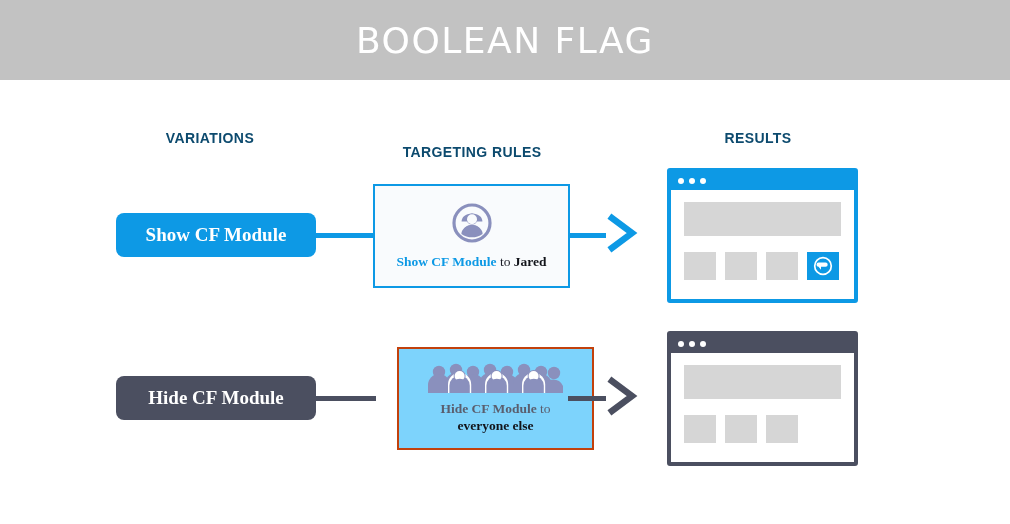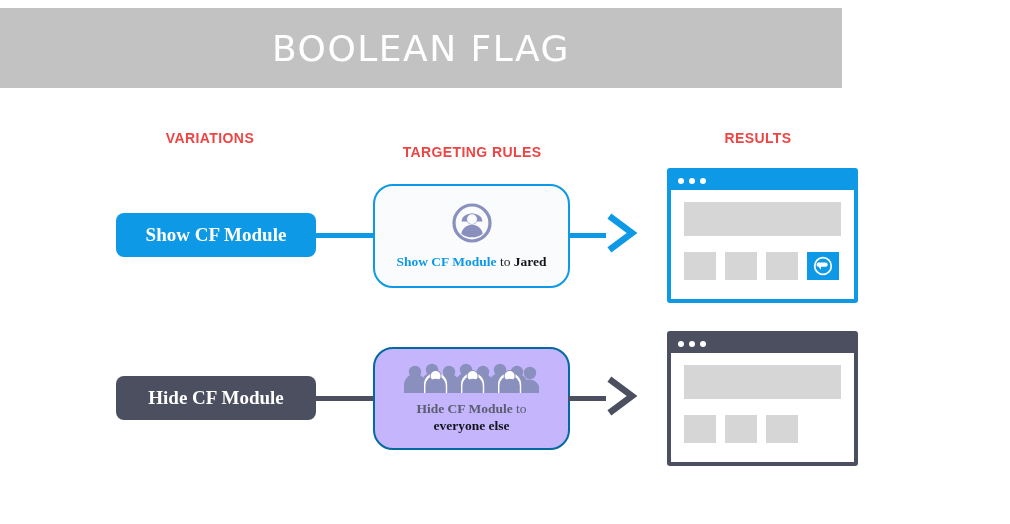--- a/index.html
+++ b/index.html
@@ -13,42 +13,41 @@
     position: relative;
     overflow: hidden;
     font-family: "Liberation Sans", sans-serif;
     -webkit-font-smoothing: antialiased;
   }
 
   
   .header {
     position: absolute;
     left: 0; top: 0;
-    width: 842px;
+    width: 1010px;
     height: 80px;
     background: #c2c2c2;
     display: flex;
     align-items: center;
     justify-content: center;
-    margin-top: 8px;
   }
   .header-title {
     color: #ffffff;
     font-size: 36px;
     font-weight: 400;
     letter-spacing: 1.5px;
     font-family: "DejaVu Sans", sans-serif;
   }
 
   
   .col-head {
     position: absolute;
     font-size: 14px;
     font-weight: bold;
-    color: #ef4444;
+    color: #0c4a6e;
     letter-spacing: 0.4px;
     text-align: center;
     white-space: nowrap;
   }
   #head-variations { left: 110px; top: 130px; width: 200px; }
   #head-targeting  { left: 372px; top: 144px; width: 200px; }
   #head-results    { left: 658px; top: 130px; width: 200px; text-align: center; }
 
   
   .row { position: absolute; left: 0; width: 1010px; font-family: Liberation Serif, serif; }
@@ -79,36 +78,37 @@
     height: 5px;
   }
   #conn-1 { left: 314px; top: 73px; width: 62px; background: #0d99e5; }
   #conn-2 { left: 314px; top: 72px; width: 62px; background: #4b4f60; }
 
   
   .rule-card {
     position: absolute;
     left: 373px;
     width: 197px;
-    border-radius: 20px;
+    border-radius: 0;
     box-sizing: border-box;
     display: flex;
     flex-direction: column;
     align-items: center;
     justify-content: center;
   }
   #card-1 {
     top: 24px; height: 104px;
     background: #f9fbfd;
     border: 2px solid #0d99e5;
   }
   #card-2 {
     top: 23px; height: 103px;
-    background: #c4b5fd;
-    border: 2px solid #0369a1;
+    background: #7dd3fc;
+    border: 2px solid #c2410c;
+    margin-left: 24px;
   }
   .rule-icon { line-height: 0; }
   #icon-1 { margin-bottom: 10px; }
   #icon-2 { margin-bottom: 7px; }
   .rule-text {
     font-size: 13.5px;
     text-align: center;
     line-height: 17px;
     color: #1b1d27;
   }

